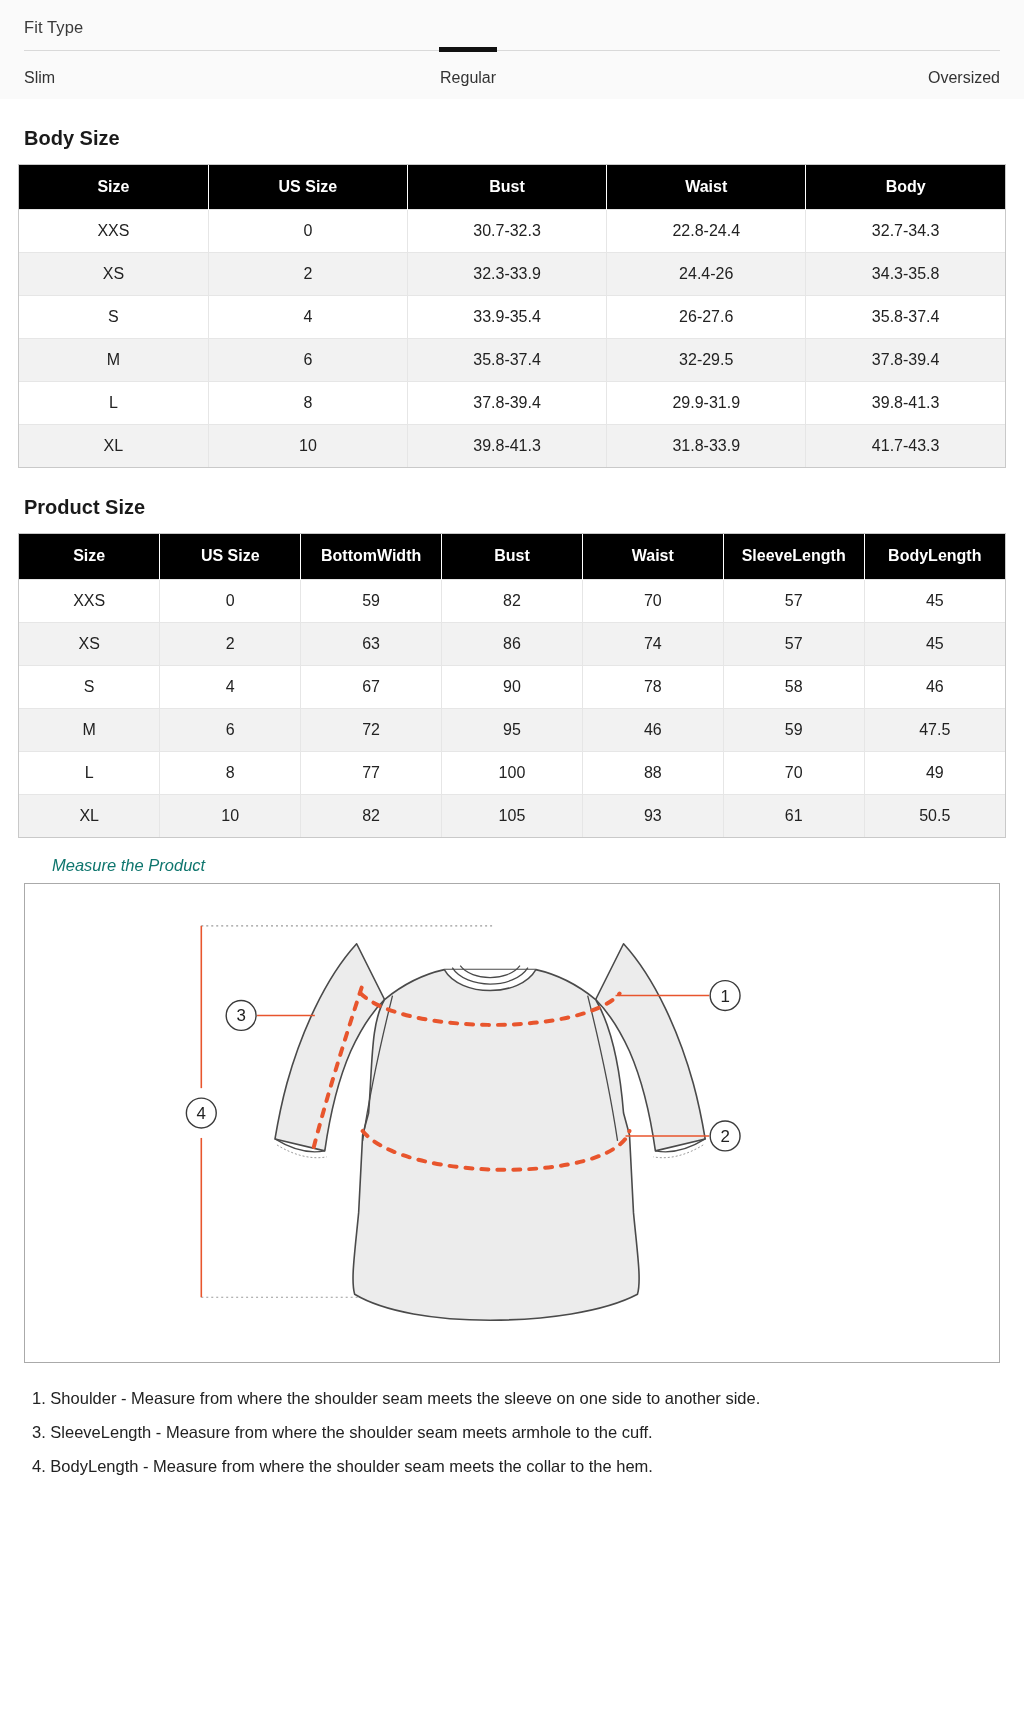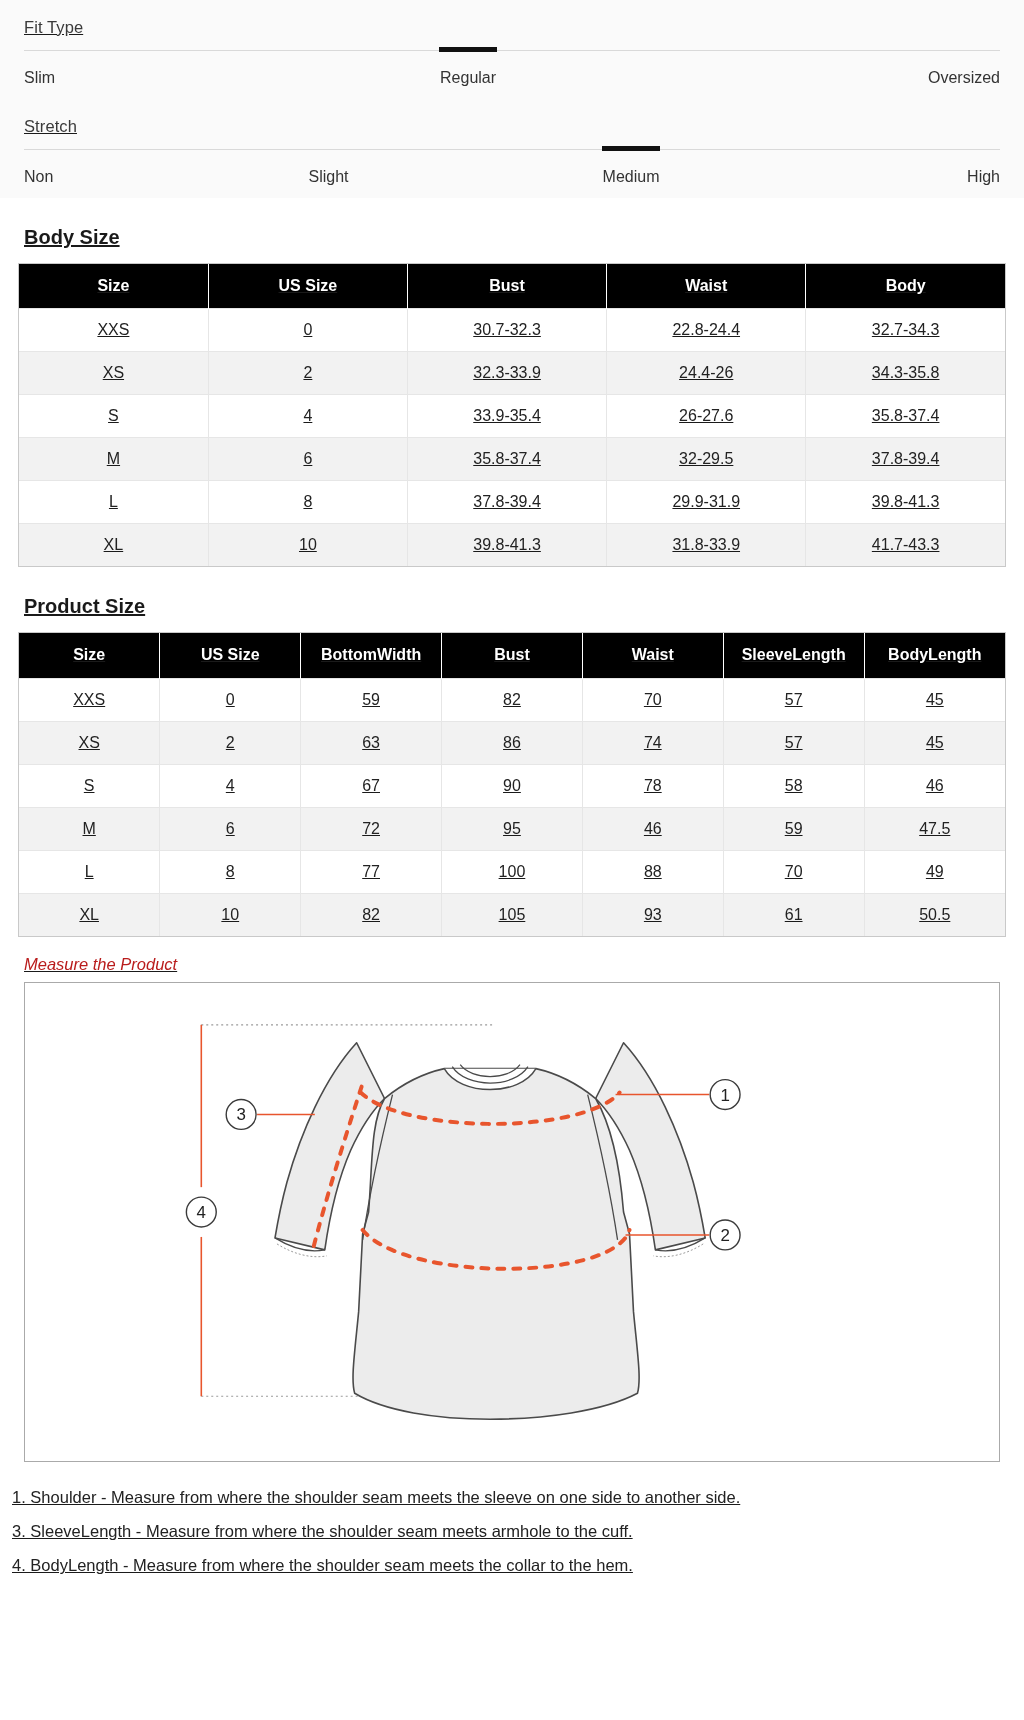--- a/index.html
+++ b/index.html
@@ -8,21 +8,20 @@
     background: #ffffff;
     font-family: "Liberation Sans", "DejaVu Sans", sans-serif;
     color: #1a1a1a;
   }
   .page {
     width: 1024px;
     height: 1720px;
     position: relative;
     overflow: hidden;
     background: #ffffff;
-    text-decoration: underline;
   }
 
   
   .attr-panel {
     background: #fafafa;
     padding: 0;
     margin: 0;
   }
   .attr-block { position: relative; padding: 0 24px; }
   .attr-title {
@@ -111,35 +110,36 @@
   .t-body-size th:nth-child(3), .t-body-size td:nth-child(3) { width: 20.2%; }
   .t-body-size th:nth-child(4), .t-body-size td:nth-child(4) { width: 20.2%; }
   .t-body-size th:nth-child(5), .t-body-size td:nth-child(5) { width: 20.2%; }
 
   .t-product-size th, .t-product-size td { width: 14.28%; }
 
   
   .measure-caption {
     font-size: 16.5px;
     font-style: italic;
-    color: #b91c1c;
+    color: #0f766e;
     padding: 18px 24px 8px 24px;
+    margin-left: 28px;
   }
   .diagram-box {
     margin: 0 24px;
     border: 1px solid #aaaaaa;
     height: 480px;
     position: relative;
     background: #ffffff;
     overflow: hidden;
   }
   .diagram-box svg { display: block; width: 100%; height: 100%; }
 
   
-  .legend { padding: 18px 24px 10px 12px; }
+  .legend { padding: 18px 24px 10px 32px; }
   .legend-item {
     font-size: 16.5px;
     color: #222222;
     line-height: 1.35;
     padding: 6px 0;
   }
 </style>
 </head>
 <body>
 
@@ -153,33 +153,20 @@
         <div class="attr-track"></div>
         <div class="attr-marker" style="left:45.5%;"></div>
       </div>
       <div class="attr-labels">
         <span class="lbl-start">Slim</span>
         <span class="lbl-mid" style="left:45.5%;">Regular</span>
         <span class="lbl-end">Oversized</span>
       </div>
     </div>
 
-    <div class="attr-block">
-      <div class="attr-title">Stretch</div>
-      <div class="attr-track-wrap">
-        <div class="attr-track"></div>
-        <div class="attr-marker" style="left:62.2%;"></div>
-      </div>
-      <div class="attr-labels">
-        <span class="lbl-start">Non</span>
-        <span class="lbl-mid" style="left:31.2%;">Slight</span>
-        <span class="lbl-mid" style="left:62.2%;">Medium</span>
-        <span class="lbl-end">High</span>
-      </div>
-    </div>
 
   </div>
 
   <h2 class="section-title">Body Size</h2>
   <div class="table-wrap">
     <table class="size-table t-body-size">
       <thead>
         <tr id="body-head-row">
             <th>Size</th>
             <th>US Size</th>

